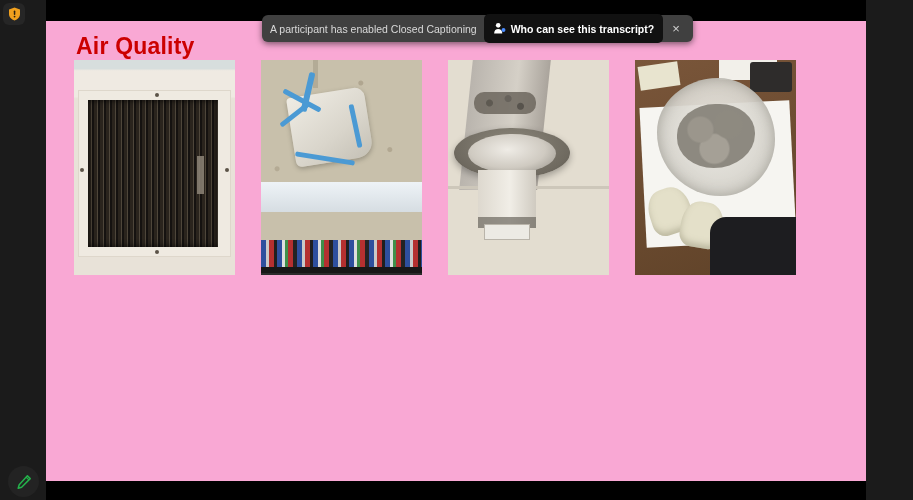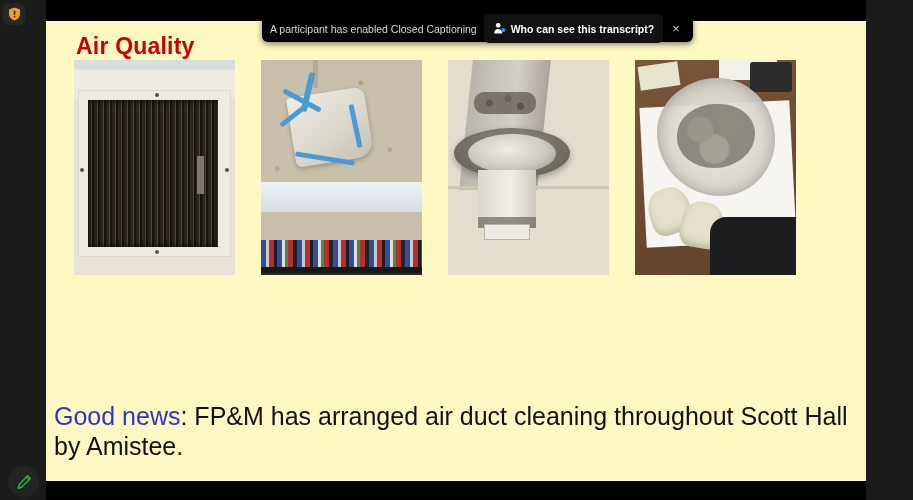--- a/index.html
+++ b/index.html
@@ -45,21 +45,21 @@
   .right-gutter {
     position: absolute; left: 866px; top: 0;
     width: 47px; height: 500px;
     background: #1b1b1b;
   }
 
   
   .slide {
     position: absolute; left: 46px; top: 21px;
     width: 820px; height: 460px;
-    background: #fef9c3;
+    background: #f9a8d4;
     overflow: hidden;
   }
   .slide-title {
     position: absolute; left: 30px; top: 12px;
     font-size: 23px; font-weight: bold;
     color: #cc0000;
     letter-spacing: 0.2px;
   }
 
   
@@ -261,21 +261,21 @@
     color: #111;
   }
   .good-kw { color: #3333cc; }
 
   
   .cc-banner {
     position: absolute; left: 262px; top: 15px;
     height: 27px;
     display: flex; align-items: center;
     padding: 0 4px 0 8px;
-    background: #000000;
+    background: #404040;
     border-radius: 6px;
     box-shadow: 0 2px 6px rgba(0,0,0,.5);
   }
   .cc-msg {
     color: #d9d9d9; font-size: 10.5px;
     white-space: nowrap;
     padding-right: 7px;
   }
   .cc-link {
     display: flex; align-items: center; gap: 5px;
@@ -372,23 +372,20 @@
           <div class="dust"></div>
         </div>
         <div class="glove g1"></div>
         <div class="glove g2"></div>
         <div class="chair"></div>
       </div>
 
     </div>
 
 
-    <div class="good-line">
-      <span class="good-kw">Good news</span><span>: FP&amp;M has arranged air duct cleaning throughout Scott Hall by Amistee.</span>
-    </div>
 
   </div>
 
   <div class="cc-banner">
     <span class="cc-msg">A participant has enabled Closed Captioning</span>
     <span class="cc-link">
       <svg width="13" height="13" viewBox="0 0 14 14" aria-hidden="true">
         <circle cx="5.6" cy="3.6" r="2.5" fill="#ffffff"></circle>
         <path d="M1.2 12.4 C1.2 9.2 3.2 7.6 5.6 7.6 C8 7.6 10 9.2 10 12.4 Z" fill="#ffffff"></path>
         <circle cx="11.3" cy="8.6" r="2.1" fill="#4a8cff"></circle>

